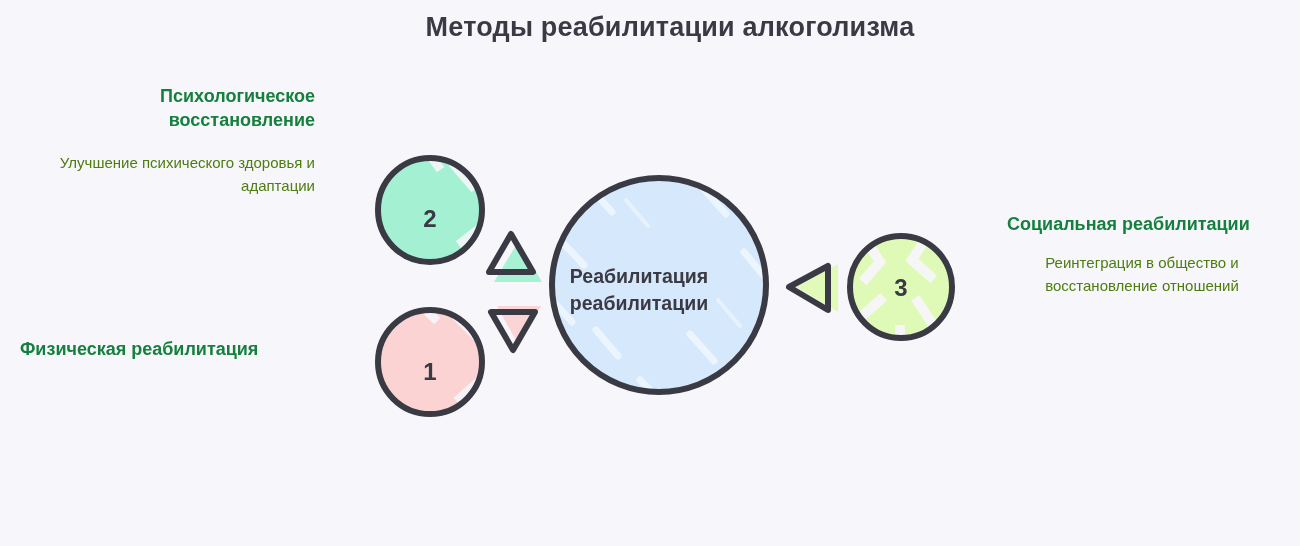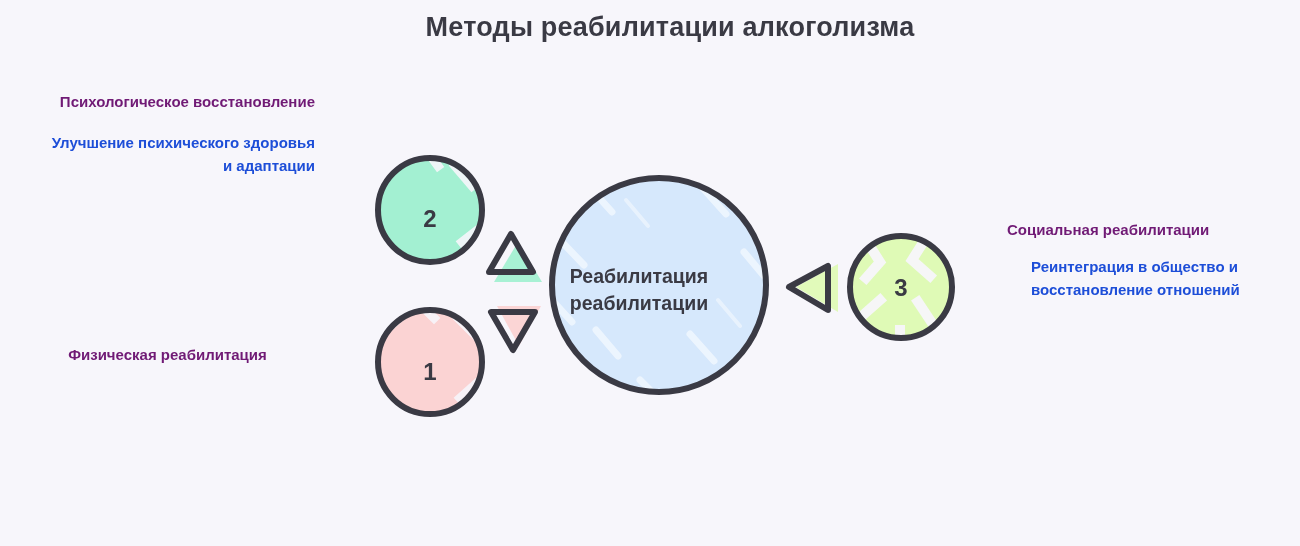--- a/index.html
+++ b/index.html
@@ -31,57 +31,55 @@
     color: #3a3a44;
     letter-spacing: 0.2px;
     padding-left: 20px;
   }
 
   
   .label-block {
     position: absolute;
   }
   .label-heading {
-    font-size: 15px;
-    font-weight: bold;
-    color: #701a75;
+    font-size: 18px;
+    font-weight: bold;
+    color: #15803d;
     line-height: 1.34;
-    margin-top: 8px;
   }
   .label-desc {
     font-size: 15px;
-    font-weight: bold;
-    color: #1d4ed8;
+    font-weight: normal;
+    color: #4d7c0f;
     line-height: 1.5;
-    margin-left: 24px;
   }
 
   .block-psych {
     left: 20px;
     top: 84px;
     width: 295px;
     text-align: right;
   }
   .block-psych .label-desc { margin-top: 20px; }
 
   .block-phys {
     left: 20px;
     top: 337px;
     width: 295px;
-    text-align: center;
+    text-align: left;
   }
   .block-phys .label-desc { margin-top: 20px; }
 
   .block-social {
     left: 1007px;
     top: 212px;
     width: 270px;
     text-align: left;
   }
-  .block-social .label-desc { margin-top: 16px; }
+  .block-social .label-desc { margin-top: 16px; text-align: center; }
 
   
   #shapes {
     position: absolute;
     left: 0;
     top: 0;
     width: 1300px;
     height: 546px;
   }
 

